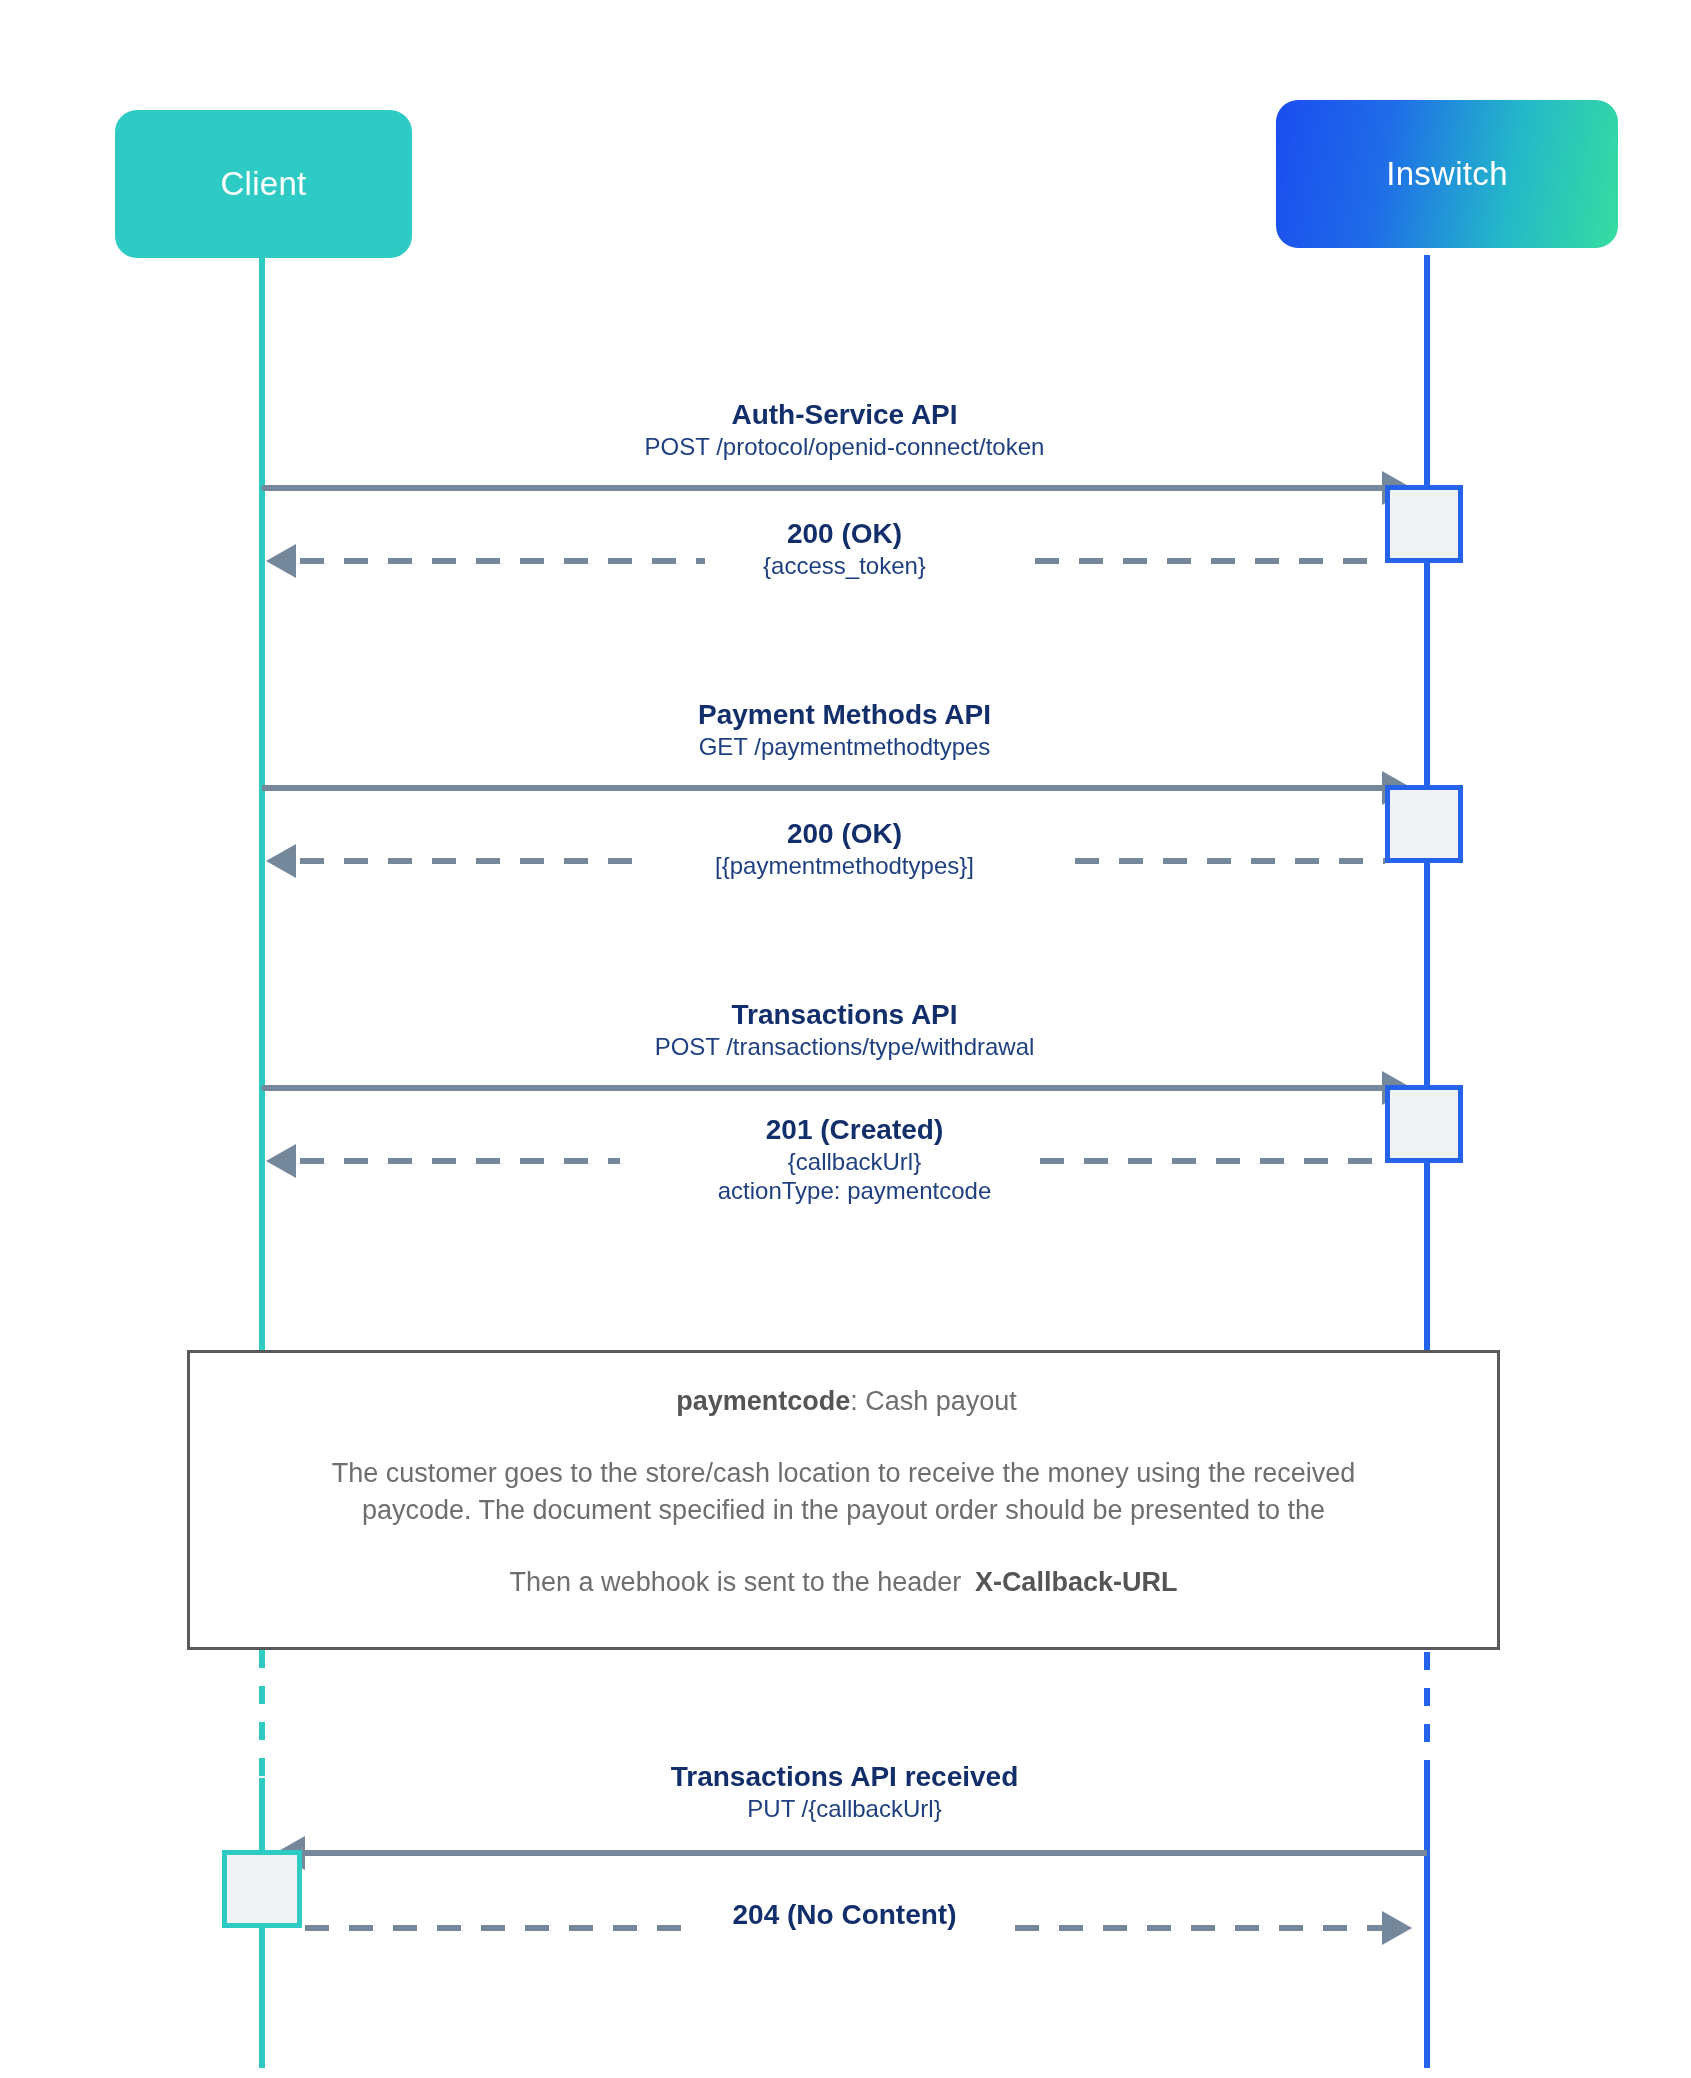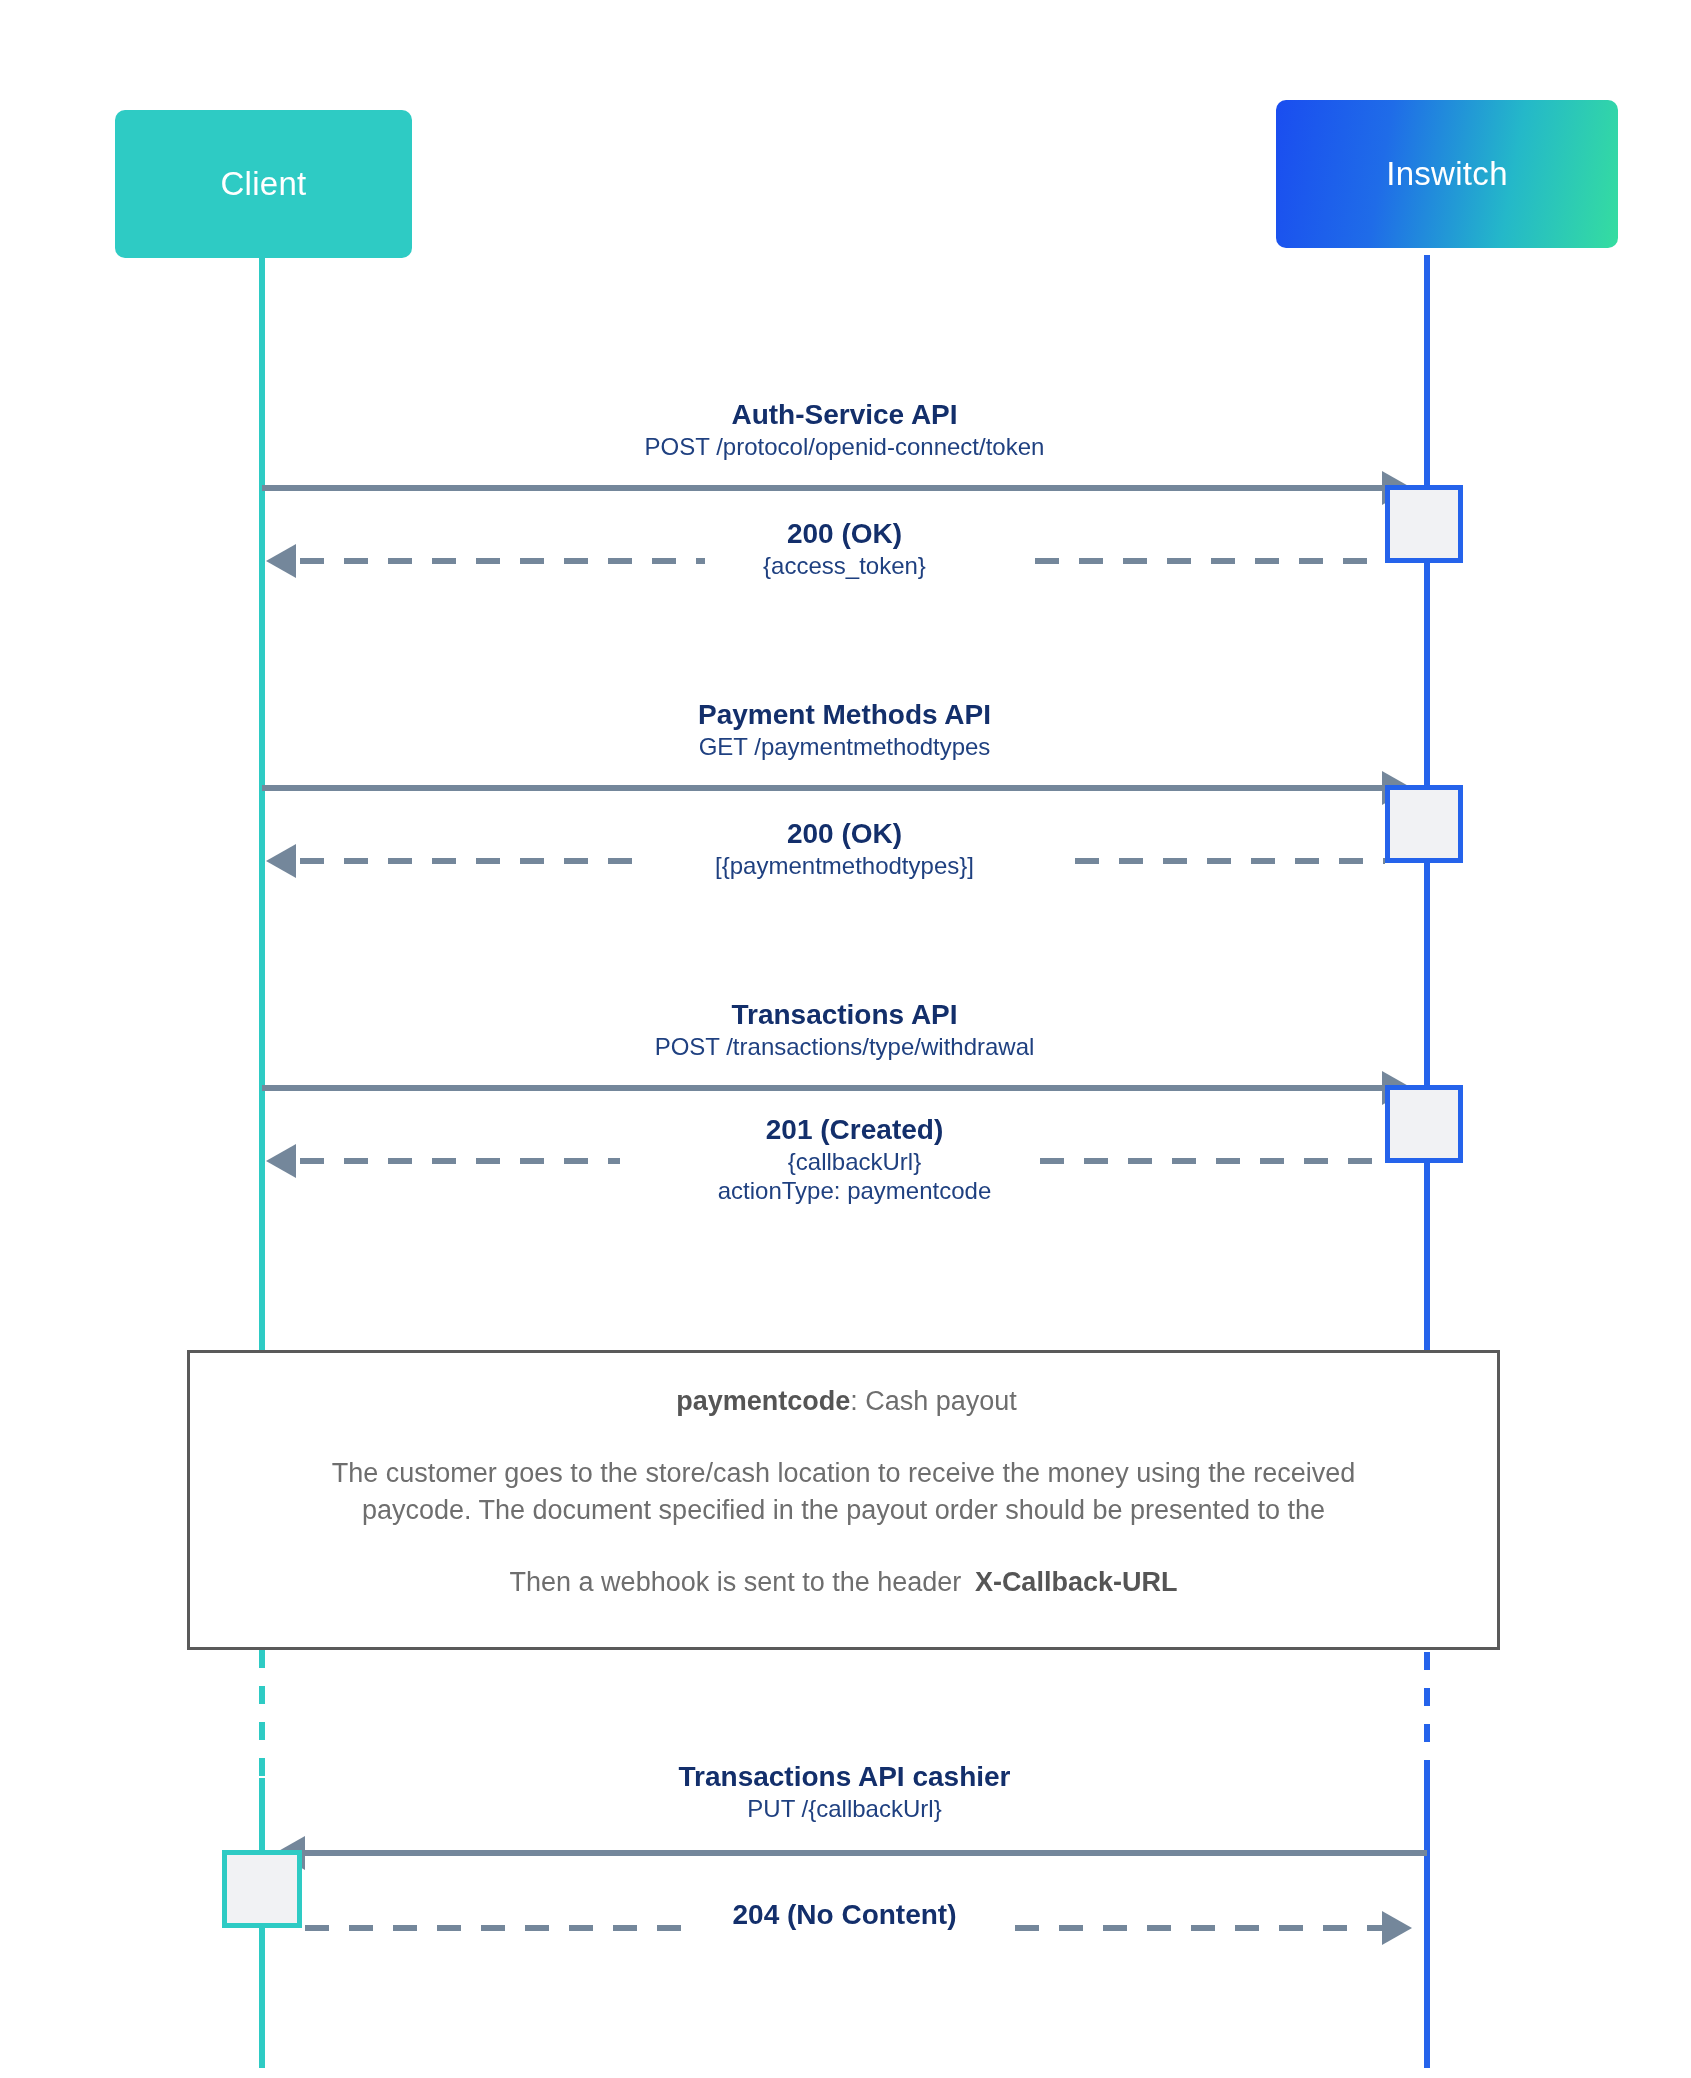--- a/index.html
+++ b/index.html
@@ -18,21 +18,21 @@
   #diagram {
     position: absolute;
     left: 0; top: 0;
     width: 1691px;
     height: 2078px;
   }
 
   
   .participant {
     position: absolute;
-    border-radius: 10px;
+    border-radius: 22px;
     display: flex;
     align-items: center;
     justify-content: center;
     color: #ffffff;
     font-size: 33px;
     letter-spacing: 0.3px;
   }
   .participant.client {
     left: 115px;
     top: 110px;
@@ -224,21 +224,21 @@
       <b>paymentcode</b><span>: Cash payout</span>
     </span>
     <span class="note-line note-body">The customer goes to the store/cash location to receive the money using the received</span>
     <span class="note-line">paycode.  The document specified in the payout order should be presented to the</span>
     <span class="note-line note-foot">
       <span>Then a webhook is sent to  the header </span><b>X-Callback-URL</b>
     </span>
   </div>
 
   <div class="msg-label" style="left:262px; top:1760px; width:1165px;">
-    <span class="title">Transactions API cashier</span>
+    <span class="title">Transactions API received</span>
     <span class="sub">PUT /{callbackUrl}</span>
   </div>
   <div class="msg-line solid" style="left:305px; top:1850px; width:1122px;"></div>
   <div class="arrowhead left" style="left:275px; top:1836px;"></div>
 
   <div class="activation client" style="left:222px; top:1850px; width:80px; height:78px;"></div>
 
   <div class="msg-label" style="left:262px; top:1898px; width:1165px;">
     <span class="title">204 (No Content)</span>
   </div>

